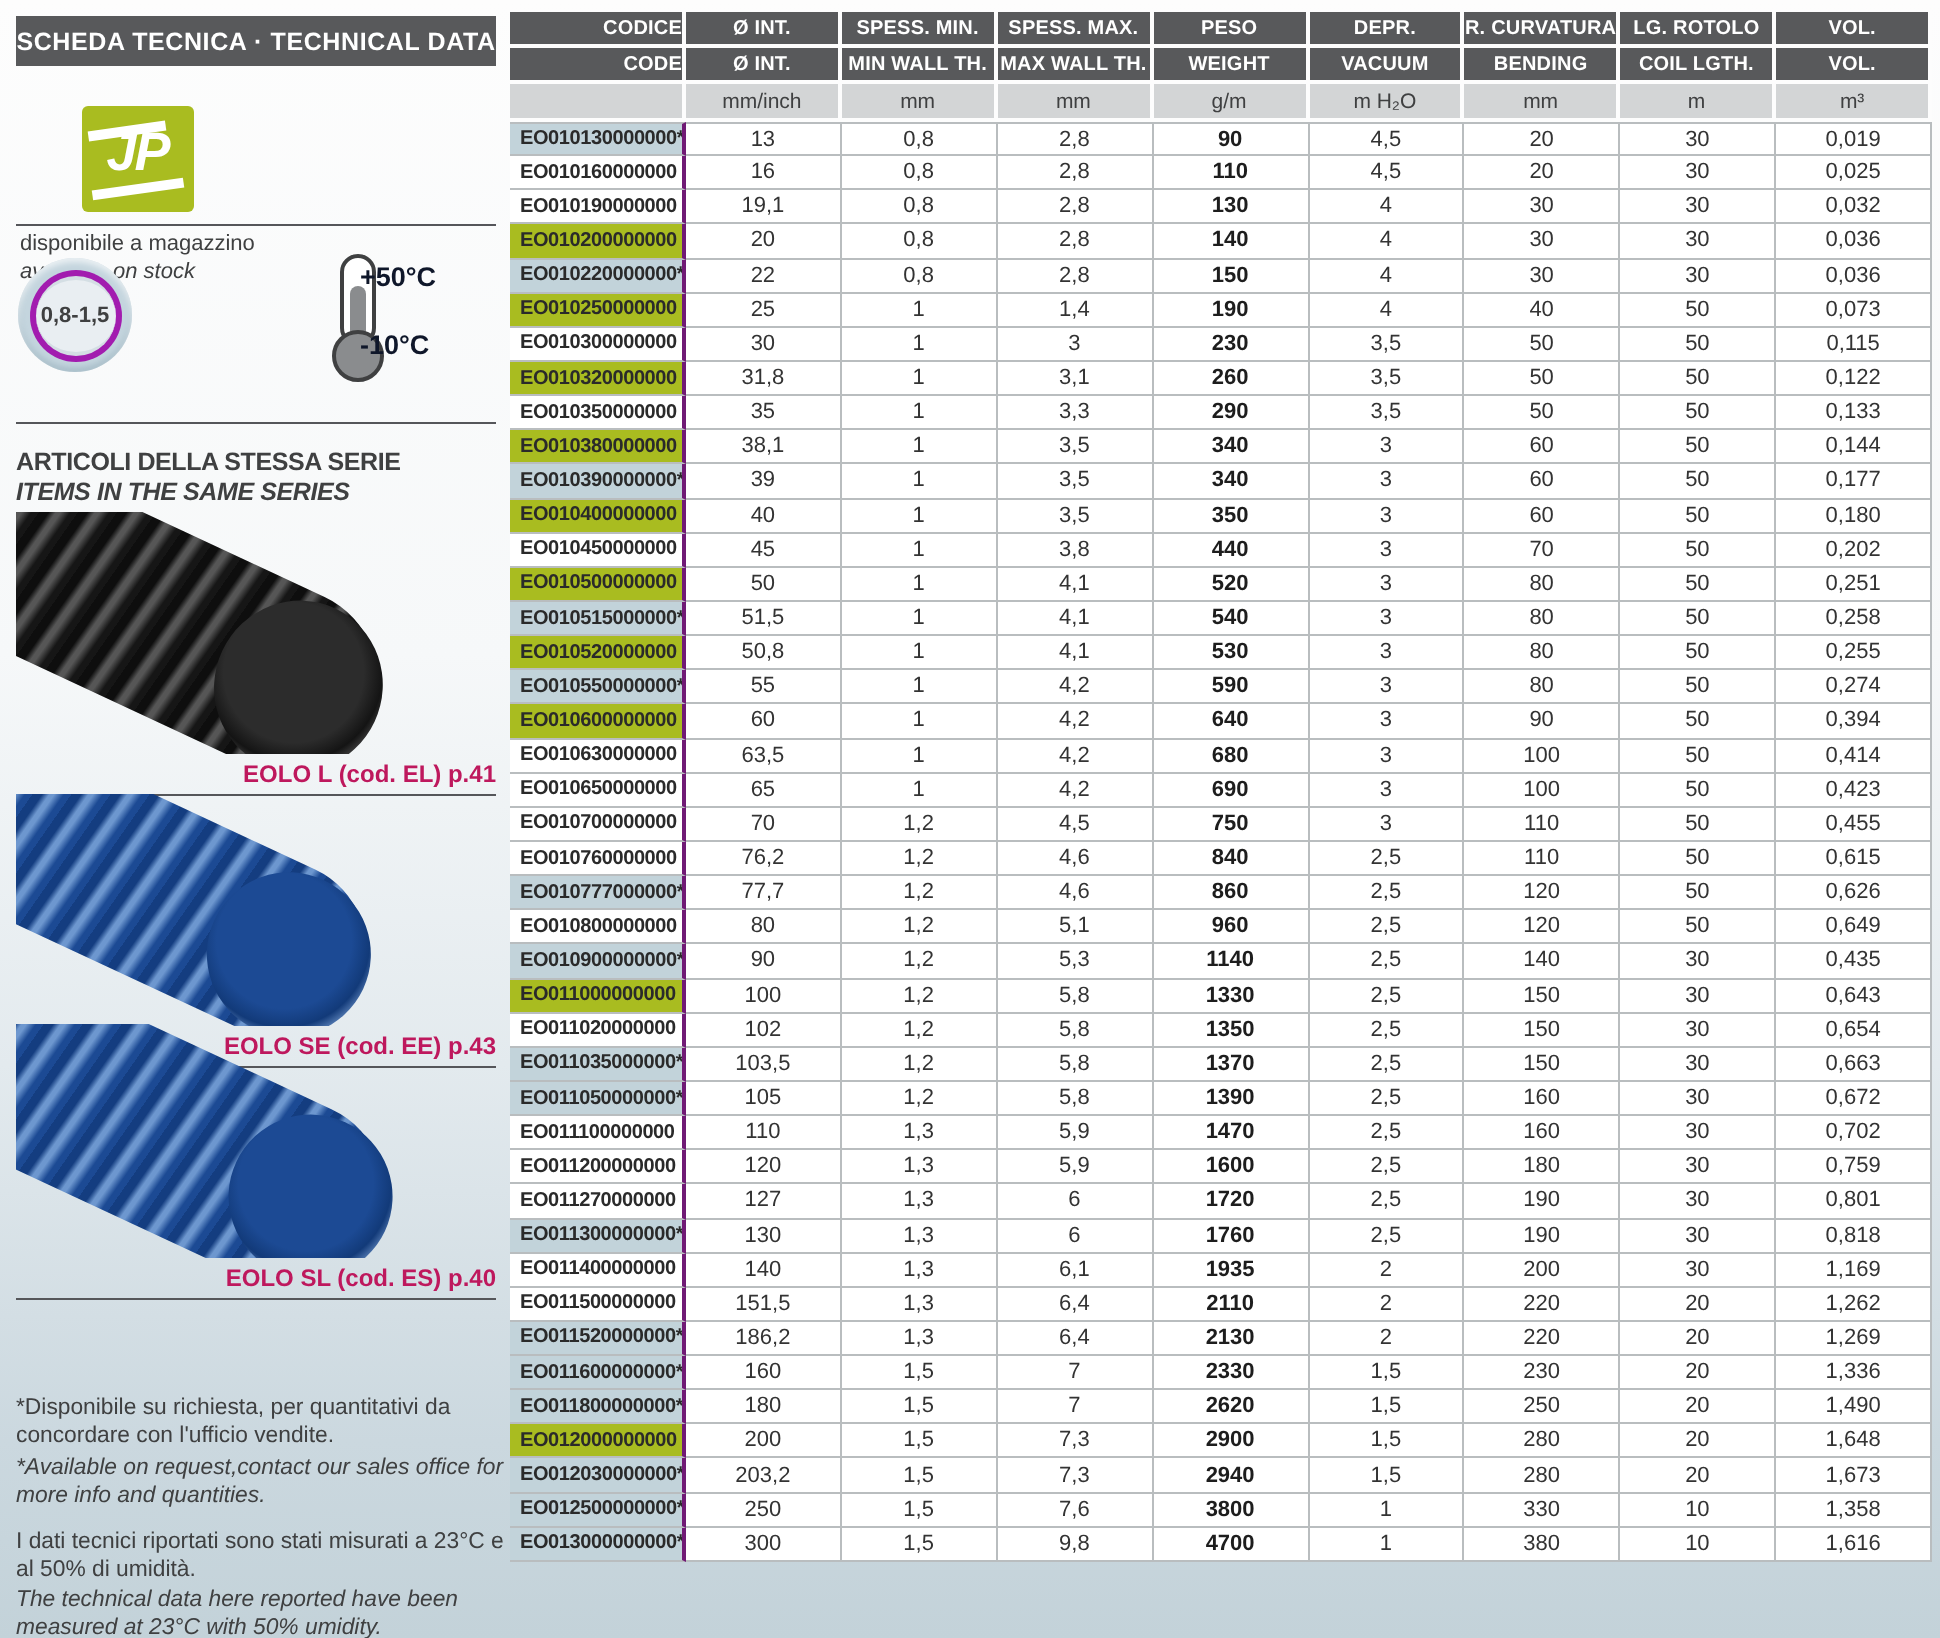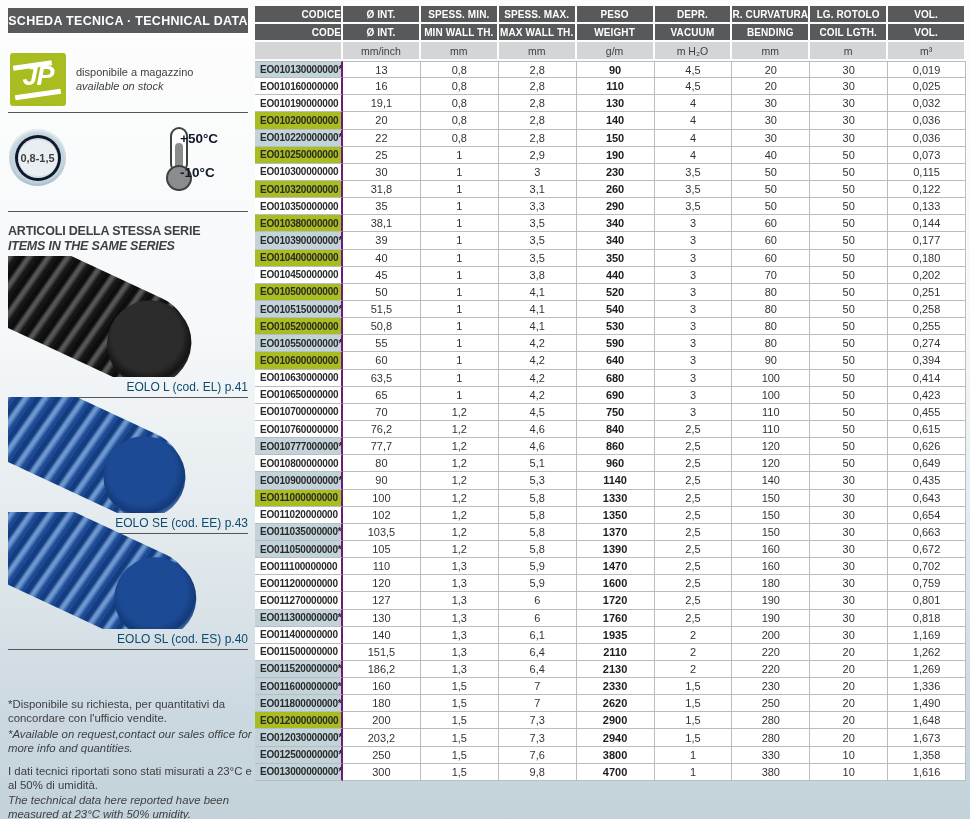--- a/index.html
+++ b/index.html
@@ -8,39 +8,39 @@
     font-family:"Liberation Sans", sans-serif;
     background:linear-gradient(180deg,#fdfdfd 0%,#f6f8f9 40%,#e3eaee 65%,#cbd8df 88%,#c3d2d9 100%);
   }
   
   .sidebar{position:absolute;left:0;top:0;width:255px;height:819px;}
   .titlebar{
     position:absolute;left:8px;top:8px;width:240px;height:25px;background:#58595b;
     color:#fff;font-weight:bold;font-size:12.5px;letter-spacing:.3px;
     display:flex;align-items:center;justify-content:center;
   }
-  .stock-row{position:absolute;left:10px;top:53px;display:flex;align-items:center;gap:10px;}
+  .stock-row{position:absolute;left:10px;top:53px;display:flex;align-items:center;gap:10px;flex-direction:column;}
   .jp-logo{position:relative;width:56px;height:53px;background:#a9bc20;border-radius:3px;overflow:hidden;flex:0 0 auto;}
   .jp-logo .stripe{position:absolute;left:5px;right:5px;height:5px;background:#fff;transform:rotate(-8deg);}
   .jp-logo .stripe.top{top:10px;left:3px;right:14px;}
   .jp-logo .stripe.bottom{bottom:9px;}
   .jp-logo .jp-text{
     position:absolute;left:0;right:0;top:8px;text-align:center;color:#fff;
     font-weight:bold;font-style:italic;font-size:27px;letter-spacing:-1px;
   }
   .stock-text{font-size:11px;color:#3f4041;line-height:1.25;}
   .stock-text .en{font-style:italic;}
   .divider{position:absolute;left:8px;width:240px;border-top:1px solid #55565a;}
   .d1{top:112px;} .d2{top:211px;}
   .range-badge{
     position:absolute;left:9px;top:129px;width:57px;height:57px;border-radius:50%;
     background:#c4d5de;box-shadow:inset 0 2px 3px rgba(255,255,255,.7), inset 0 -2px 3px rgba(120,150,165,.4);
     display:flex;align-items:center;justify-content:center;
   }
-  .range-badge .mid{width:46px;height:46px;border-radius:50%;background:#0f172a;display:flex;align-items:center;justify-content:center;}
+  .range-badge .mid{width:46px;height:46px;border-radius:50%;background:#a21caf;display:flex;align-items:center;justify-content:center;}
   .range-badge .core{
     width:40px;height:40px;border-radius:50%;background:#e9eef2;border-top:2px solid #d4dee4;border-bottom:2px solid #d4dee4;
     display:flex;align-items:center;justify-content:center;font-weight:bold;font-size:11px;color:#3f4041;box-sizing:border-box;
   }
   .thermo{position:absolute;left:166px;top:127px;width:26px;height:64px;}
   .thermo .stem{position:absolute;left:4px;top:0;width:18px;height:46px;border:2.5px solid #3f4041;border-radius:9px;background:#fff;box-sizing:border-box;}
   .thermo .stem-fill{position:absolute;left:9px;top:16px;width:8px;height:30px;background:#8a8c8e;border-radius:4px 4px 0 0;}
   .thermo .bulb{position:absolute;left:0;bottom:0;width:26px;height:26px;border-radius:50%;border:2.5px solid #3f4041;background:#8a8c8e;box-sizing:border-box;}
   .temp-max,.temp-min{position:absolute;left:180px;font-weight:bold;font-size:13.5px;color:#0f172a;}
   .temp-max{top:131px;} .temp-min{top:165px;}
@@ -54,21 +54,21 @@
   .tube{position:absolute;border-radius:50px;transform:rotate(25deg);transform-origin:45% 50%;}
   .i0 .tube{left:-34px;top:6px;width:222px;height:92px;}
   .i1 .tube{left:-34px;top:2px;width:216px;height:88px;}
   .i2 .tube{left:-32px;top:6px;width:224px;height:94px;}
   .tube.black{background:repeating-linear-gradient(100deg,#0e0e0e 0 4px,#565656 7px 9px,#161616 13px 16px);}
   .tube.blue{background:repeating-linear-gradient(100deg,#143d80 0 4px,#6d97cf 7px 9px,#1c4a94 13px 16px);}
   .bore{position:absolute;border-radius:50%;}
   .tube.black .bore{right:-3px;top:3px;width:84px;height:86px;background:radial-gradient(circle at 44% 44%,#2c2c2c 0 52%,#141414 66%,#5c5c5c 80%,#0f0f0f 100%);}
   .tube.blue .bore{right:-3px;top:3px;width:82px;height:82px;background:radial-gradient(circle at 44% 44%,#1c4a94 0 52%,#123a79 66%,#7fa5d8 80%,#123independ a79 100%);}
   .tube.blue .bore{background:radial-gradient(circle at 44% 44%,#1c4a94 0 52%,#123a79 66%,#7fa5d8 80%,#123a79 100%);}
-  .hose-label{position:absolute;right:0;bottom:3px;font-weight:normal;font-size:12px;color:#0c4a6e;}
+  .hose-label{position:absolute;right:0;bottom:3px;font-weight:bold;font-size:12px;color:#be185d;}
   .footnotes{position:absolute;left:8px;top:698px;width:244px;font-size:11.4px;color:#3f4041;line-height:1.22;}
   .footnotes p{margin:0 0 2px 0;}
   .footnotes .en{font-style:italic;}
   .footnotes .gap{margin-top:9px;}
   
   .dt-wrap{position:absolute;left:255px;top:6px;width:711px;}
   table.dt{width:711px;table-layout:fixed;border-collapse:separate;border-spacing:0;}
   table.dt td{box-sizing:border-box;text-align:center;vertical-align:middle;padding:0;overflow:hidden;white-space:nowrap;}
   tr.h td{
     background:#58595b;color:#fff;font-weight:bold;font-size:10px;height:18px;
@@ -259,21 +259,21 @@
           <td class="peso">150</td>
           <td>4</td>
           <td>30</td>
           <td>30</td>
           <td>0,036</td>
         </tr>
         <tr>
           <td class="hl-green">EO010250000000</td>
           <td>25</td>
           <td>1</td>
-          <td>2,9</td>
+          <td>1,4</td>
           <td class="peso">190</td>
           <td>4</td>
           <td>40</td>
           <td>50</td>
           <td>0,073</td>
         </tr>
         <tr>
           <td>EO010300000000</td>
           <td>30</td>
           <td>1</td>

